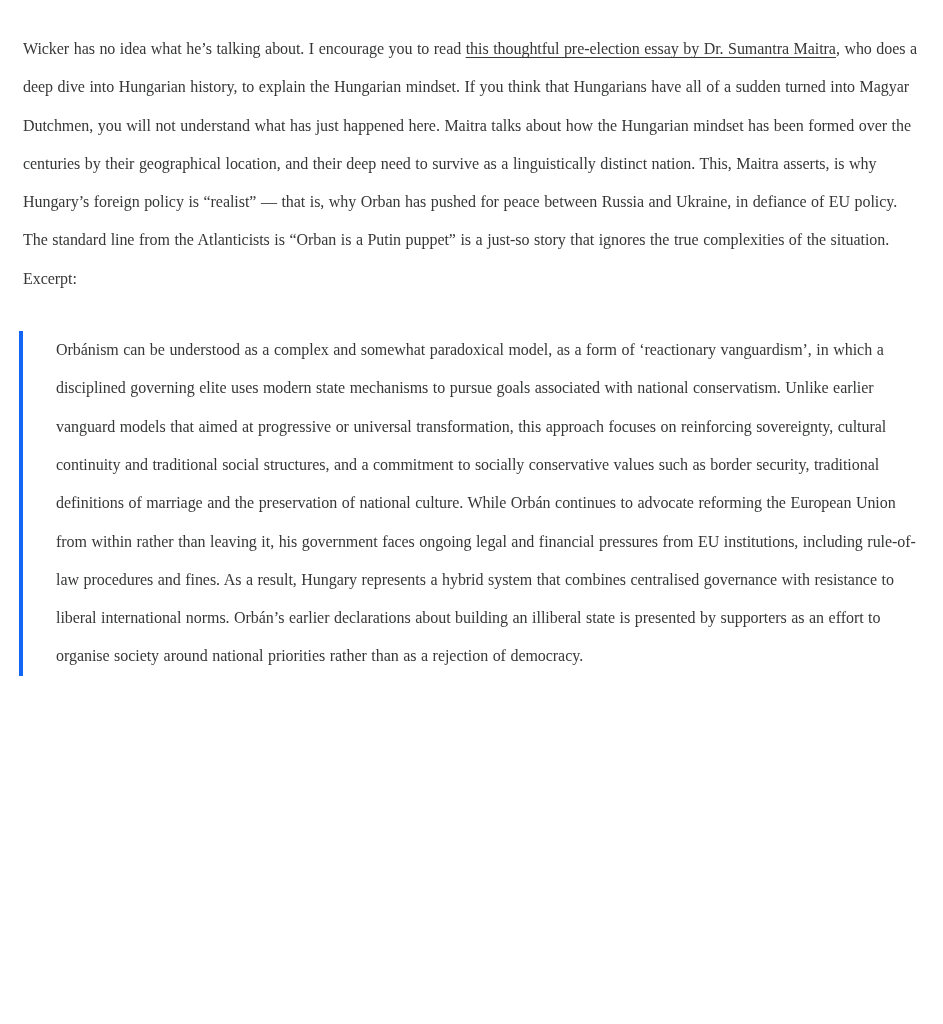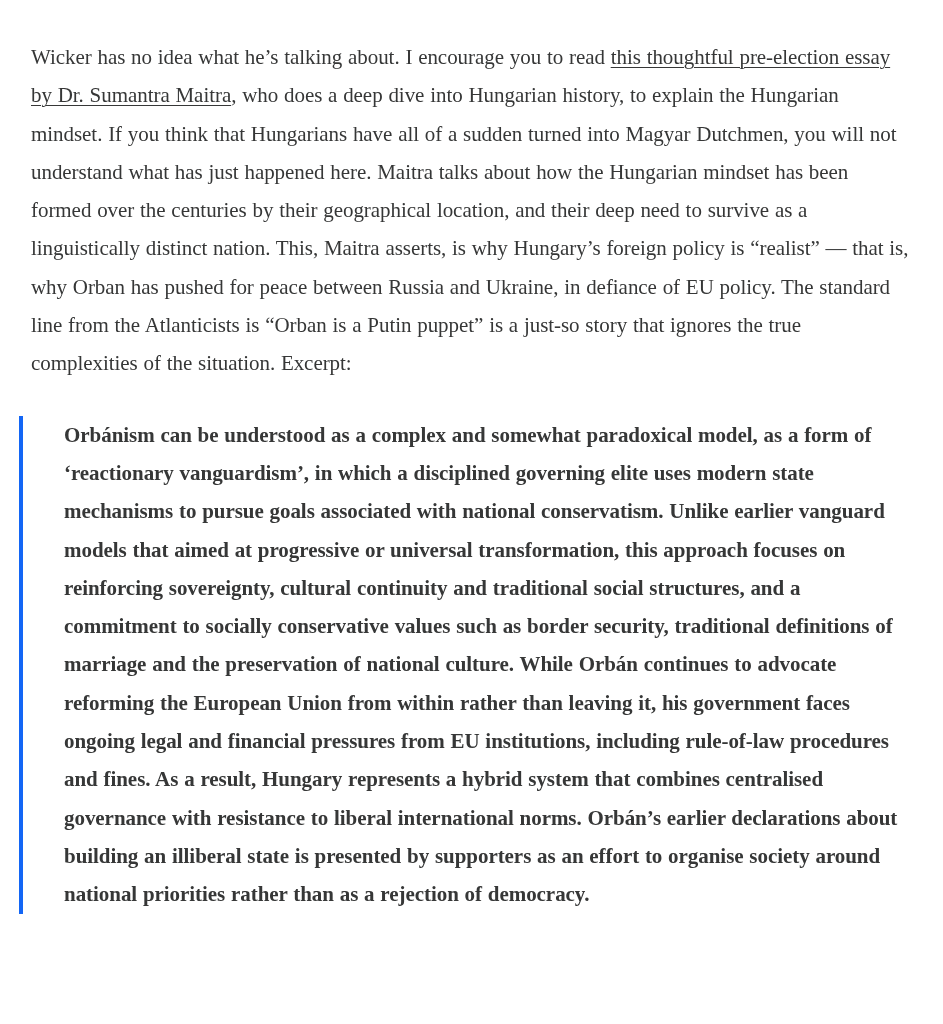--- a/index.html
+++ b/index.html
@@ -12,38 +12,37 @@
     height: 1024px;
     overflow: hidden;
     font-family: "Liberation Serif", "DejaVu Serif", serif;
     color: #363737;
   }
   .article {
     padding: 26px 0 0 19px;
     width: 905px;
   }
   .para {
-    margin: 12px;
-    font-size: 21px;
+    margin: 4px;
+    font-size: 16px;
     line-height: 38.3px;
     letter-spacing: -0.05px;
     word-spacing: 0.6px;
   }
   .para a {
     color: #363737;
     text-decoration: underline;
     text-decoration-thickness: 1px;
     text-underline-offset: 3px;
   }
   .quote {
     margin: 33px 0 0 0;
     padding: 0 0 0 29px;
     border-left: 4px solid #1366f5;
     width: 875px;
-    font-weight: bold;
   }
   .quote .para {
     padding-top: 0;
   }
 </style>
 </head>
 <body>
 
 <div class="article">
   <p class="para"><span>Wicker has no idea what he’s talking about. I encourage you to read </span><a href="#">this thoughtful pre-election essay by Dr. Sumantra Maitra</a><span>, who does a deep dive into Hungarian history, to explain the Hungarian mindset. If you think that Hungarians have all of a sudden turned into Magyar Dutchmen, you will not understand what has just happened here. Maitra talks about how the Hungarian mindset has been formed over the centuries by their geographical location, and their deep need to survive as a linguistically distinct nation. This, Maitra asserts, is why Hungary’s foreign policy is “realist” — that is, why Orban has pushed for peace between Russia and Ukraine, in defiance of EU policy. The standard line from the Atlanticists is “Orban is a Putin puppet” is a just-so story that ignores the true complexities of the situation. Excerpt:</span></p>

